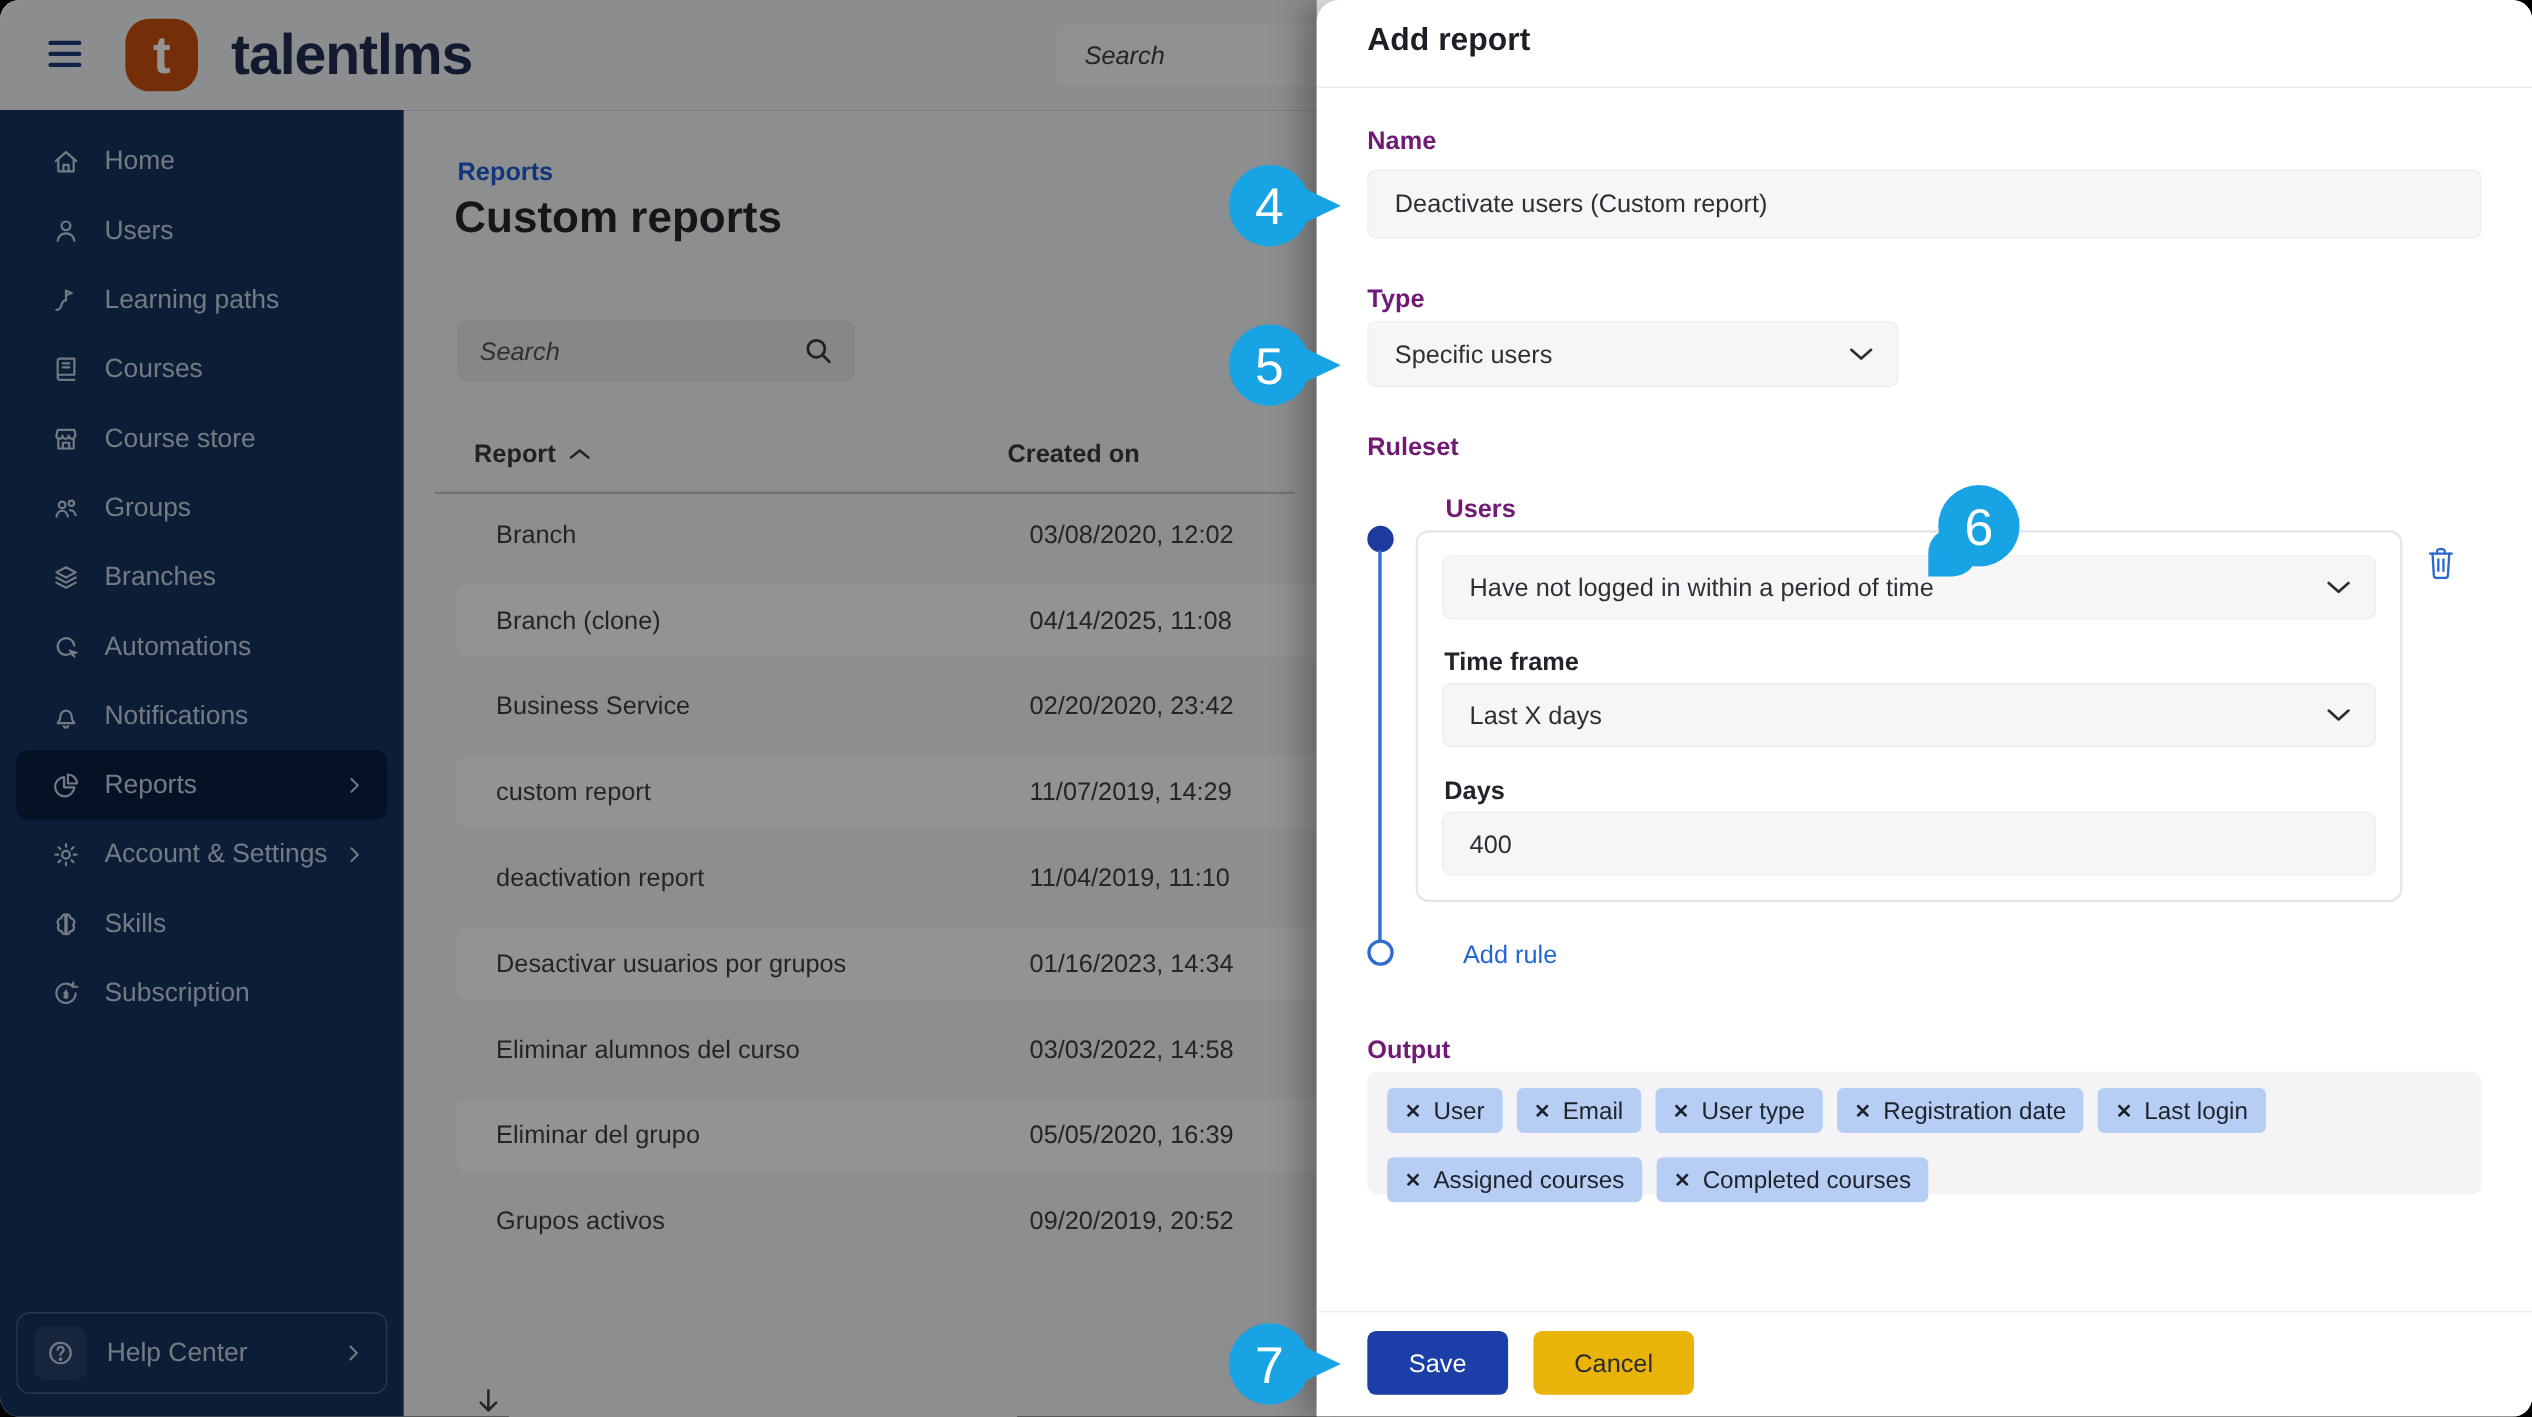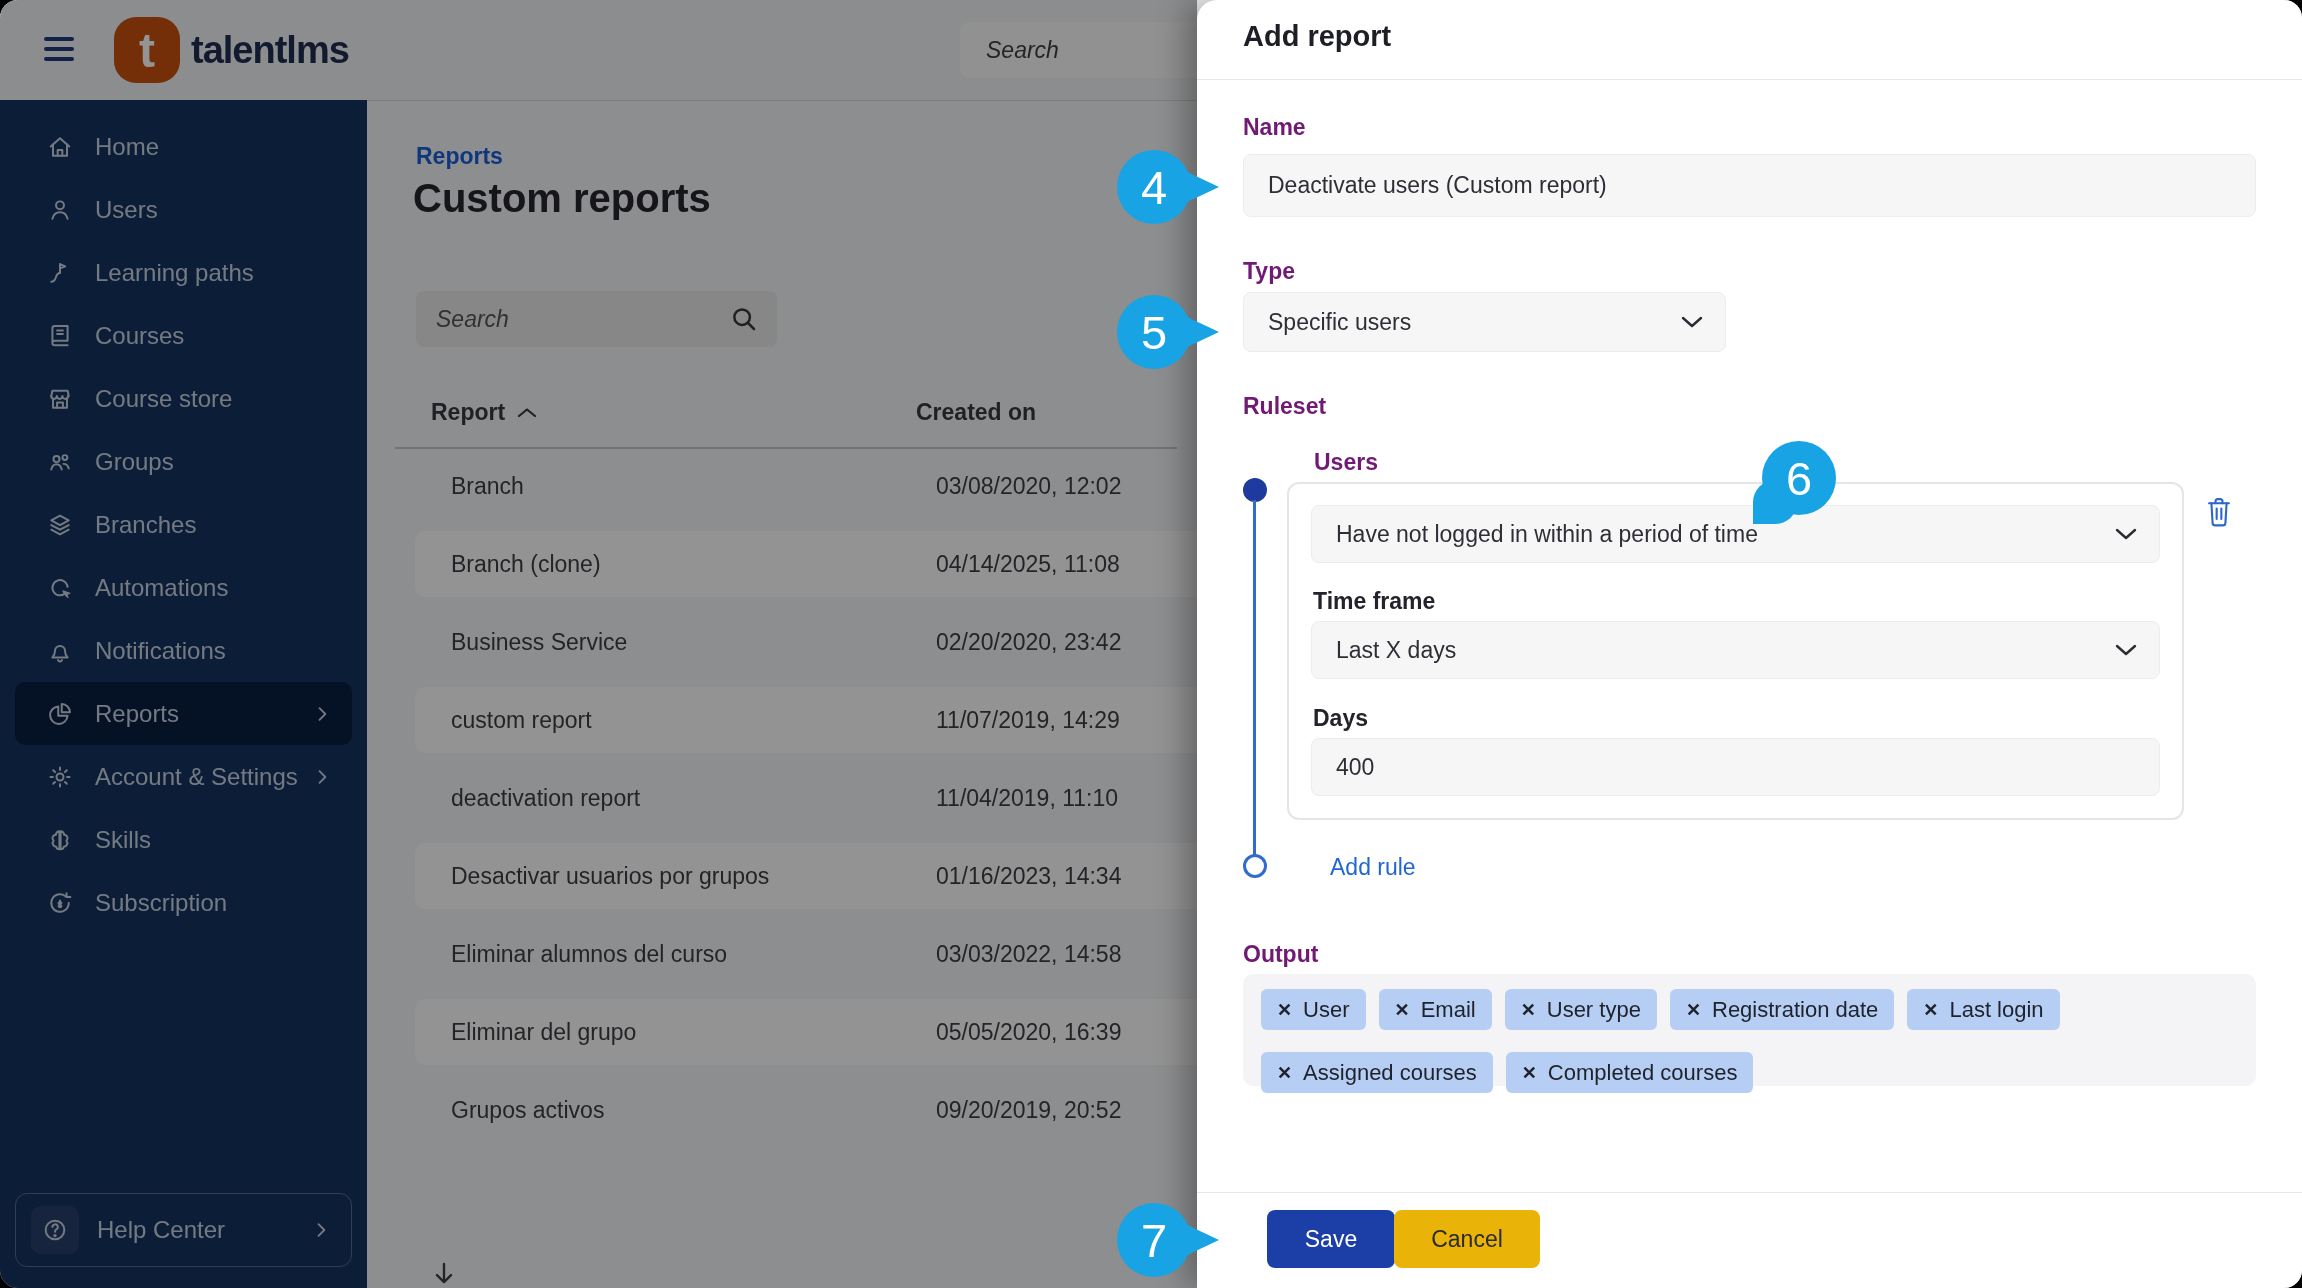--- a/index.html
+++ b/index.html
@@ -5,21 +5,21 @@
   html,body{margin:0;padding:0;background:#000;font-family:"Liberation Sans",sans-serif;}
   .frame{position:relative;width:2302px;height:1288px;background:#000;overflow:hidden;}
   .window{position:absolute;inset:0;border-radius:18px;overflow:hidden;background:#f3f4f6;}
 
   
   .topbar{position:absolute;left:0;top:0;width:1230px;height:100px;background:#f2f3f4;border-bottom:1px solid #d8d8da;z-index:1;}
   .hamburger{position:absolute;left:44px;top:37px;width:30px;height:26px;cursor:pointer;}
   .hamburger .bar{height:4px;background:#1e3a7d;border-radius:2px;margin-bottom:6px;}
   .logo{position:absolute;left:114px;top:0;height:100px;display:flex;align-items:center;cursor:pointer;}
   .logo-mark{width:66px;height:66px;background:#c8500f;border-radius:22px;color:#fff;font-size:48px;font-weight:bold;display:flex;align-items:center;justify-content:center;}
-  .logo-word{margin-left:11px;font-size:38px;font-weight:bold;color:#1f2d54;letter-spacing:-1px;}
+  .logo-word{margin-left:30px;font-size:52px;font-weight:bold;color:#1f2d54;letter-spacing:-1px;}
   .topbar-search{position:absolute;left:960px;top:22px;width:270px;height:56px;background:#fafafa;border-radius:10px;display:flex;align-items:center;padding-left:26px;font-style:italic;color:#3f3f45;font-size:23px;box-sizing:border-box;}
 
   
   .sidebar{position:absolute;left:0;top:100px;width:367px;bottom:0;background:#16335f;z-index:1;}
   #sidebar-list{list-style:none;margin:15px 0 0;padding:0;}
   .side-item{position:relative;height:63px;display:flex;align-items:center;color:#c9d2e1;font-size:24px;cursor:pointer;margin:0 15px;padding-left:31px;border-radius:10px;}
   .side-item.selected{background:#0a1f42;}
   .sicon{width:28px;height:28px;margin-right:21px;display:flex;flex:0 0 auto;}
   .sicon svg{width:28px;height:28px;}
   .schev{position:absolute;right:20px;top:50%;transform:translateY(-50%);display:flex;}
@@ -72,21 +72,21 @@
   #days-input{left:22px;right:22px;top:254px;height:58px;}
   .trash{position:absolute;left:1008px;top:496px;cursor:pointer;display:flex;}
   .add-rule{position:absolute;left:133px;top:854px;font-size:23px;color:#2166d1;cursor:pointer;}
   #output-label{left:46px;top:941px;}
   .output-box{position:absolute;left:46px;right:46px;top:974px;height:112px;background:#f4f4f6;border-radius:10px;padding:15px 18px;box-sizing:border-box;display:flex;flex-wrap:wrap;gap:11px 13px;align-content:flex-start;}
   .tag{height:41px;display:inline-flex;align-items:center;gap:11px;background:#b6cdf4;border-radius:6px;padding:0 16px;font-size:22px;color:#1e222a;cursor:pointer;}
   .tag .x{font-size:18px;font-weight:bold;line-height:1;}
   .flex-break{flex-basis:100%;height:0;}
   .p-footer-divider{position:absolute;left:0;right:0;top:1192px;height:1px;background:#e7e7ea;}
   .btn{position:absolute;top:1210px;height:58px;border-radius:8px;font-size:23px;display:flex;align-items:center;justify-content:center;cursor:pointer;border:none;}
-  .btn-save{left:46px;width:128px;background:#1c3fa7;color:#fff;margin-left:24px;}
+  .btn-save{left:46px;width:128px;background:#1c3fa7;color:#fff;}
   .btn-cancel{left:197px;width:146px;background:#eab308;color:#2a2a32;}
 
   
   .callout{position:absolute;width:74px;height:74px;border-radius:50%;background:#18a3e4;color:#fff;display:flex;align-items:center;justify-content:center;font-size:47px;font-weight:400;z-index:20;}
   .tip-right::after{content:'';position:absolute;left:calc(100% - 8px);top:50%;transform:translateY(-50%);width:0;height:0;border-top:17px solid transparent;border-bottom:17px solid transparent;border-left:36px solid #18a3e4;}
   .tip-downleft::after{content:'';position:absolute;left:-9px;bottom:-9px;width:44px;height:44px;background:#18a3e4;border-radius:52% 50% 50% 0;z-index:-1;}
   #callout-4{left:1117px;top:150px;}
   #callout-5{left:1117px;top:295px;}
   #callout-6{left:1762px;top:441px;}
   #callout-7{left:1117px;top:1203px;}

